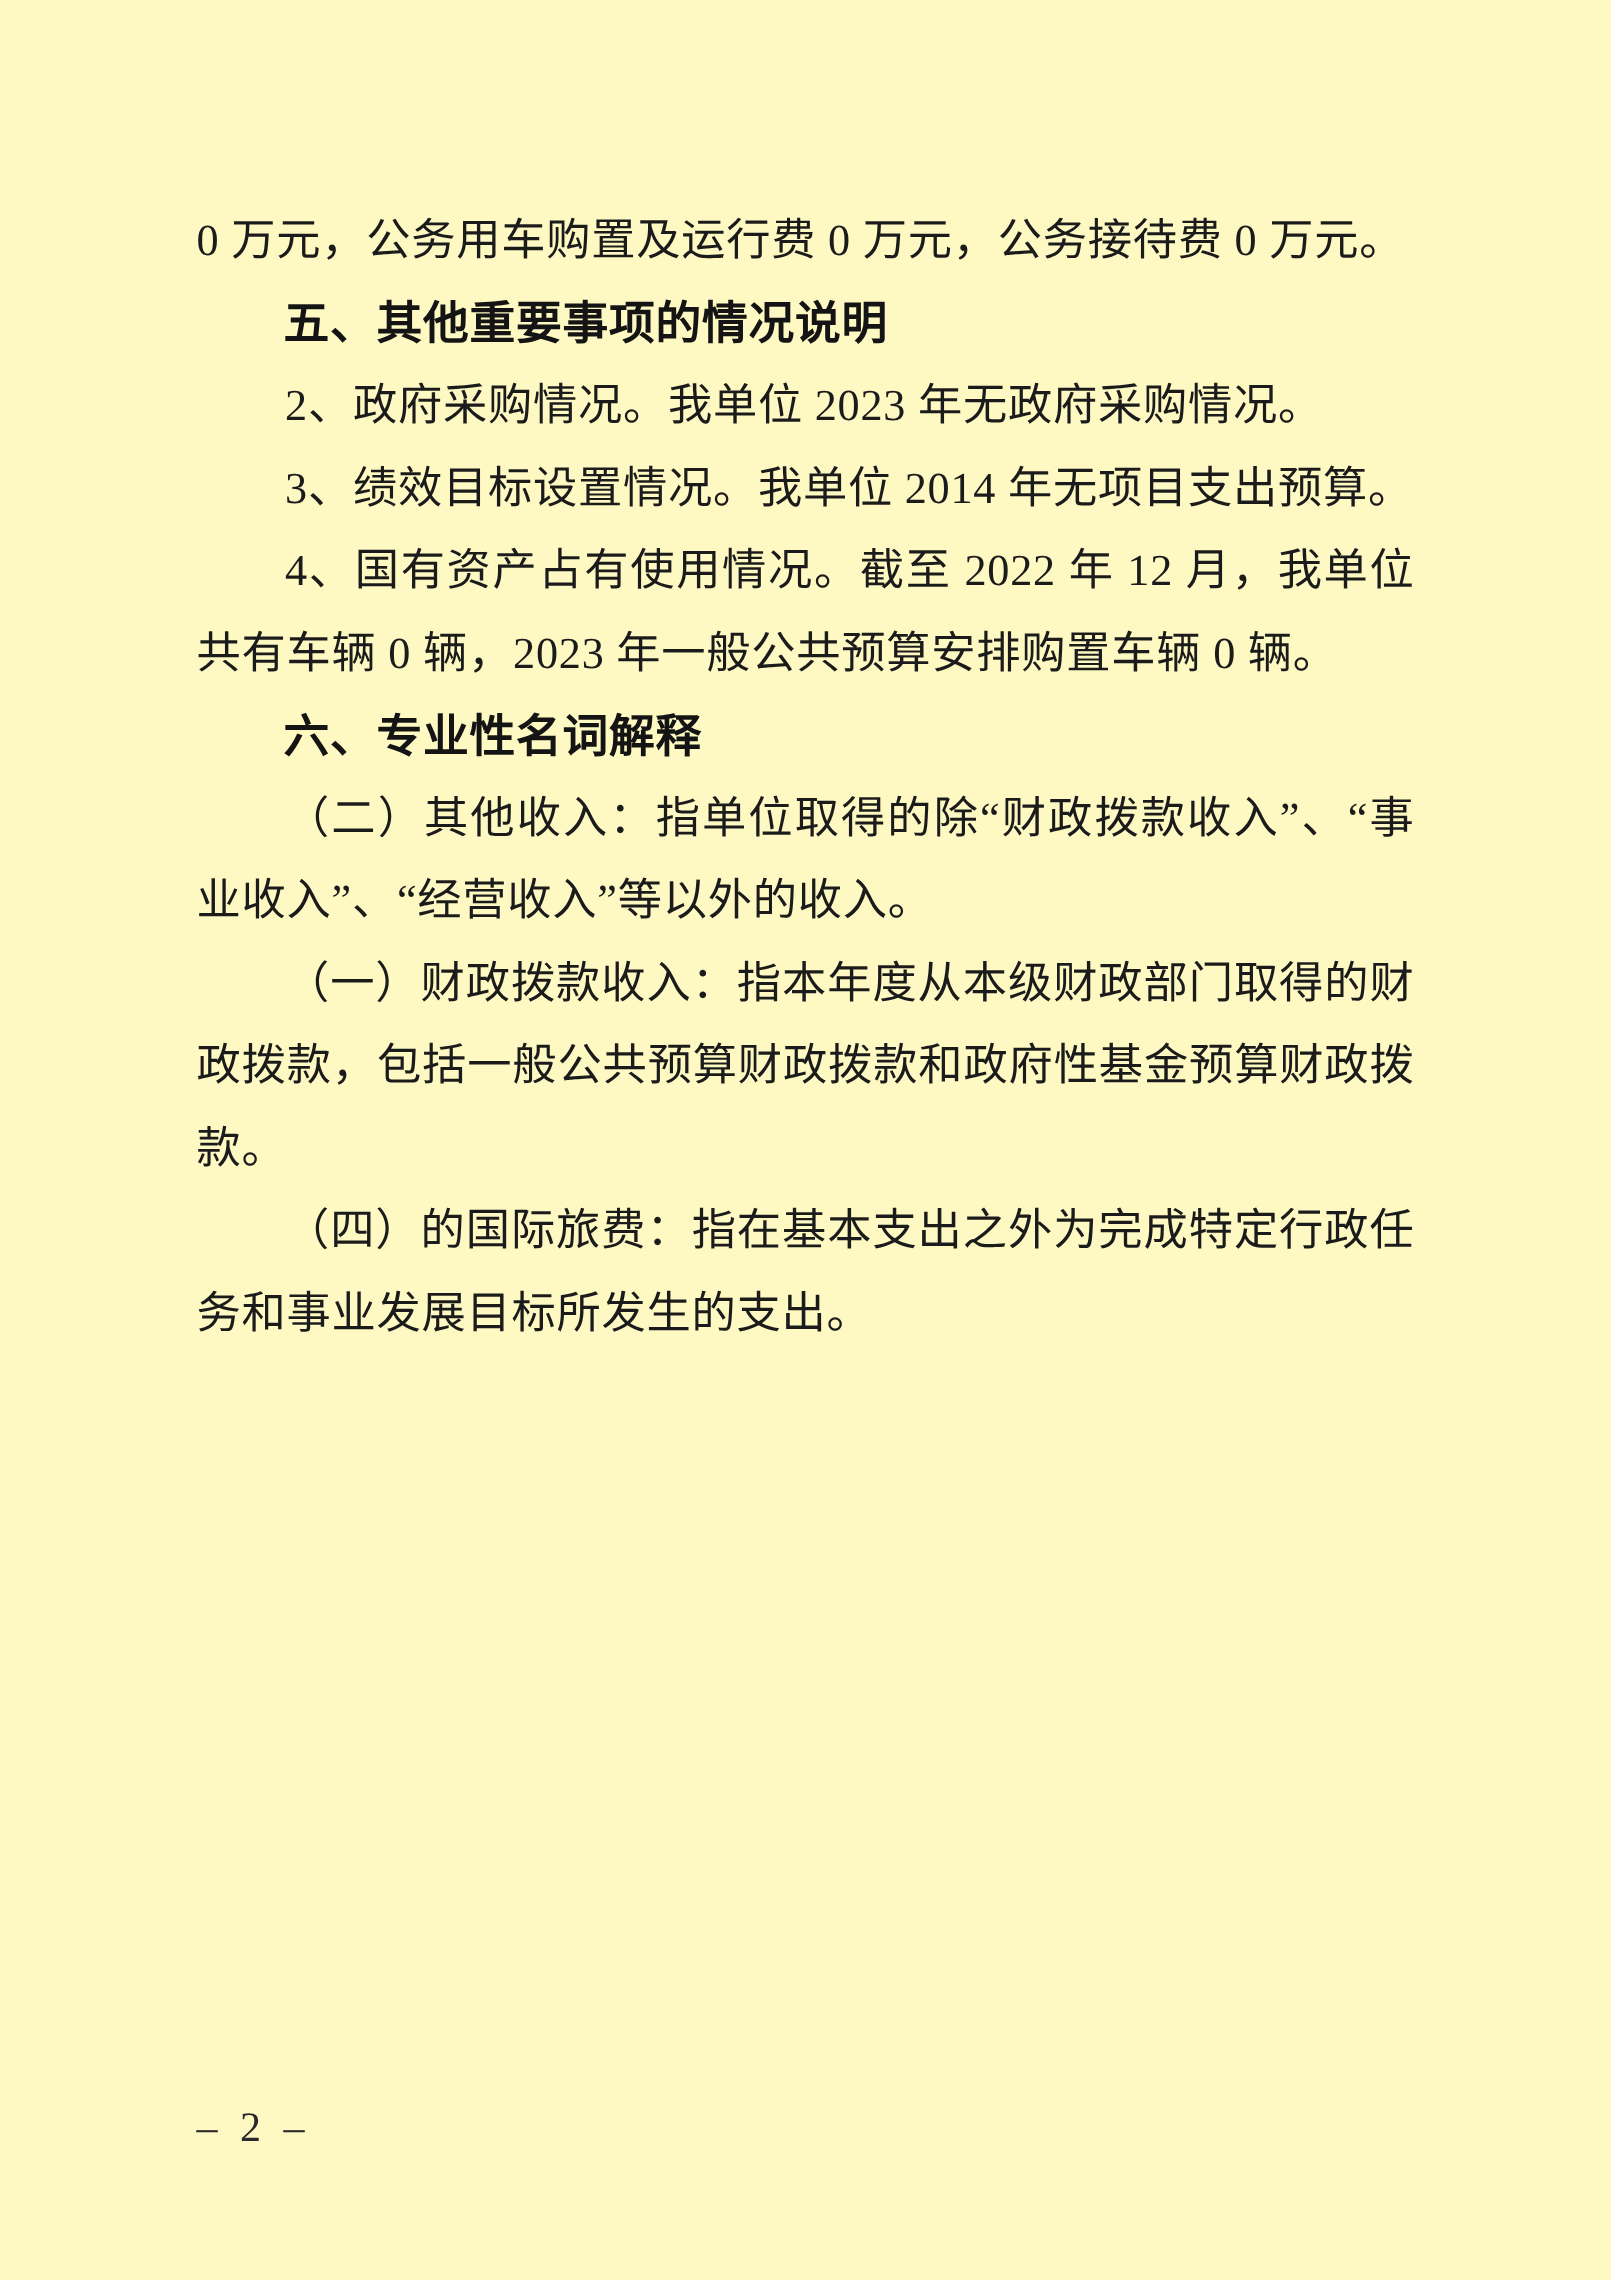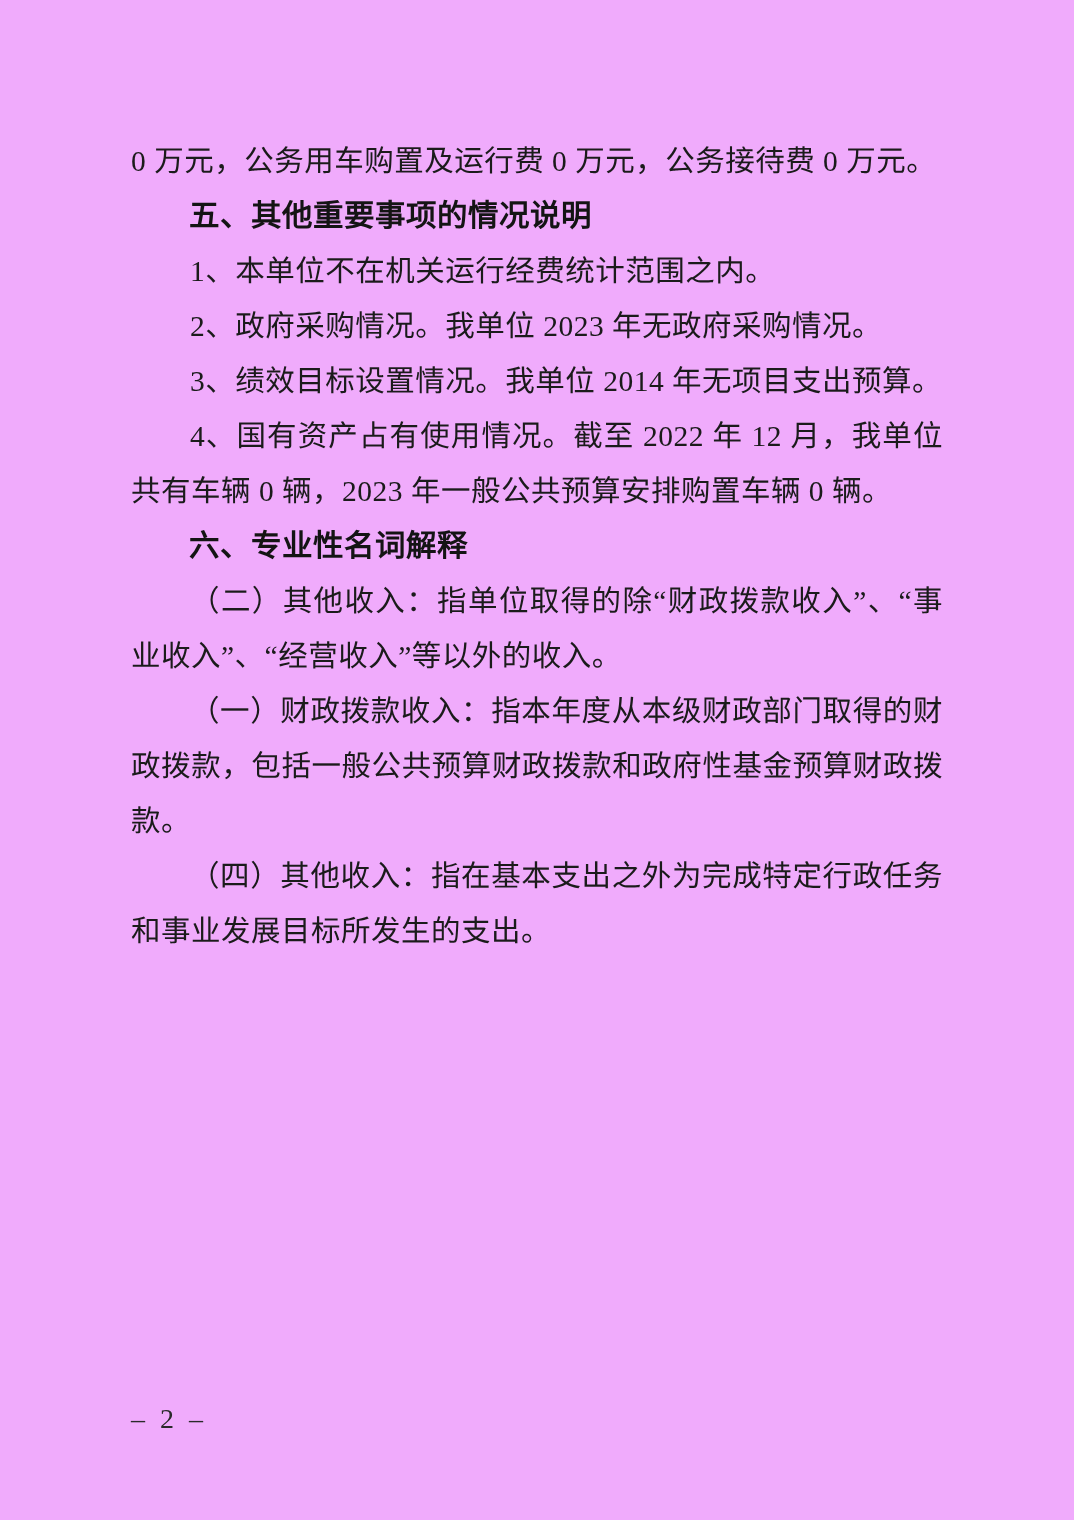--- a/index.html
+++ b/index.html
@@ -2,21 +2,21 @@
 <html lang="zh-CN"><head>
 <meta charset="utf-8">
 <style>
   * { margin: 0; padding: 0; box-sizing: border-box; }
   html, body { background: #ffffff; }
 
   .page {
     position: relative;
     width: 1074px;
     height: 1520px;
-    background: #f0abfc;
+    background: #fef9c3;
     color: #1b1b1b;
     font-family: "Liberation Serif", "DejaVu Serif", serif;
     overflow: hidden;
   }
 
   .text-area {
     position: absolute;
     left: 131px;
     top: 134px;
     width: 812px;
@@ -60,35 +60,34 @@
 <body>
 
 <div class="page">
 
   <main class="text-area">
 
     <p class="para no-indent">0 万元，公务用车购置及运行费 0 万元，公务接待费 0 万元。</p>
 
     <h2 class="sec-heading">五、其他重要事项的情况说明</h2>
 
-    <p class="para">1、本单位不在机关运行经费统计范围之内。</p>
 
     <p class="para">2、政府采购情况。我单位 2023 年无政府采购情况。</p>
 
     <p class="para">3、绩效目标设置情况。我单位 2014 年无项目支出预算。</p>
 
     <p class="para">4、国有资产占有使用情况。截至 2022 年 12 月，我单位共有车辆 0 辆，2023 年一般公共预算安排购置车辆 0 辆。</p>
 
     <h2 class="sec-heading">六、专业性名词解释</h2>
 
     <p class="para">（二）其他收入：指单位取得的除“财政拨款收入”、“事业收入”、“经营收入”等以外的收入。</p>
 
     <p class="para">（一）财政拨款收入：指本年度从本级财政部门取得的财政拨款，包括一般公共预算财政拨款和政府性基金预算财政拨款。</p>
 
 
-    <p class="para">（四）其他收入：指在基本支出之外为完成特定行政任务和事业发展目标所发生的支出。</p>
+    <p class="para">（四）的国际旅费：指在基本支出之外为完成特定行政任务和事业发展目标所发生的支出。</p>
 
 
   </main>
 
   <footer class="page-footer">– 2 –</footer>
 
 </div>
 
 </body></html>

